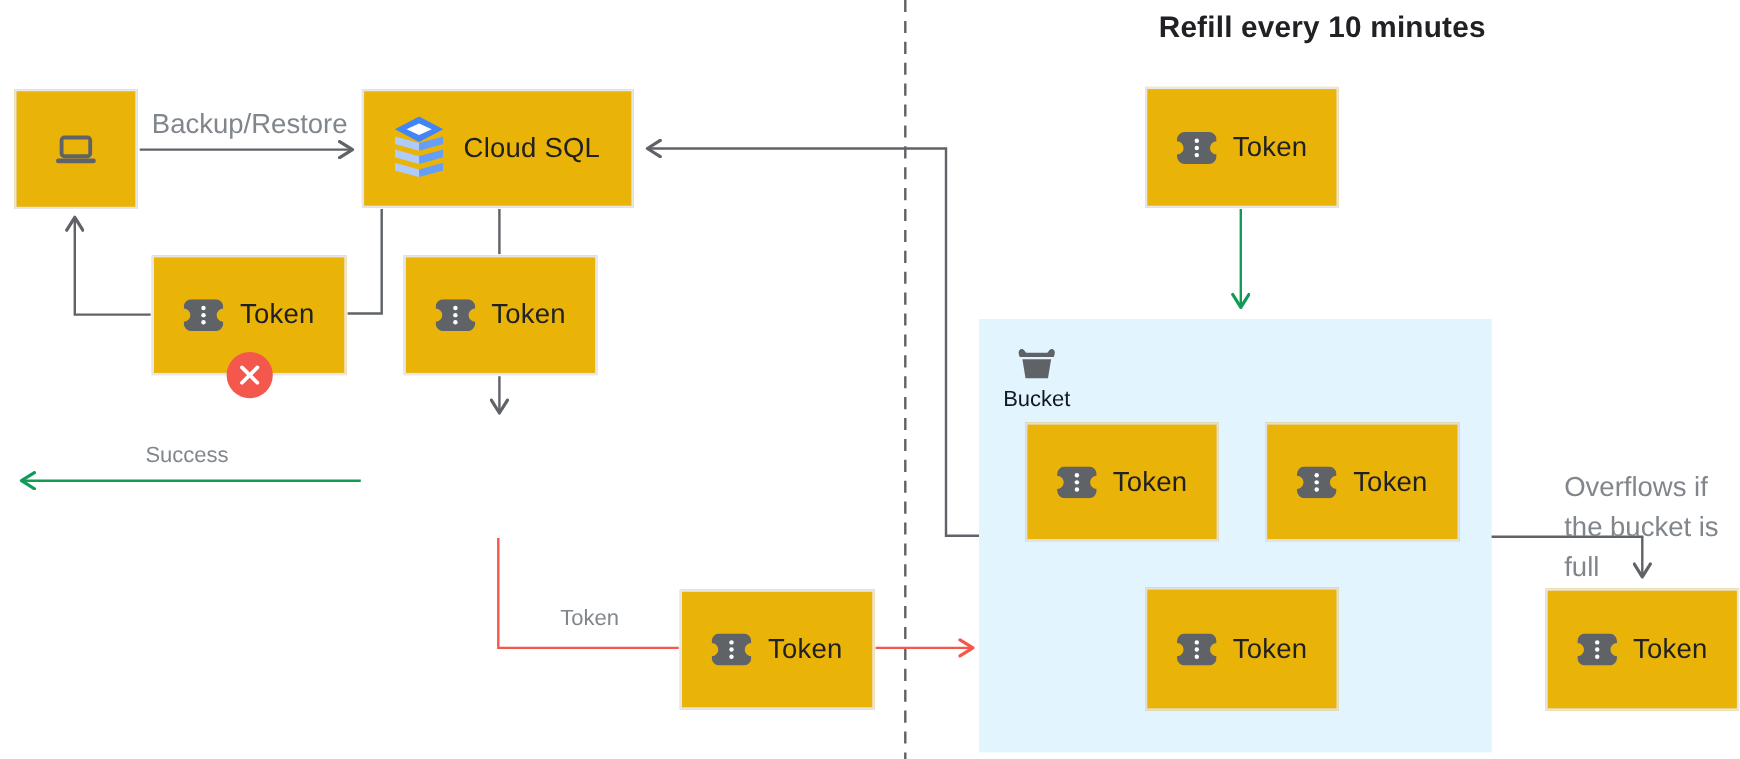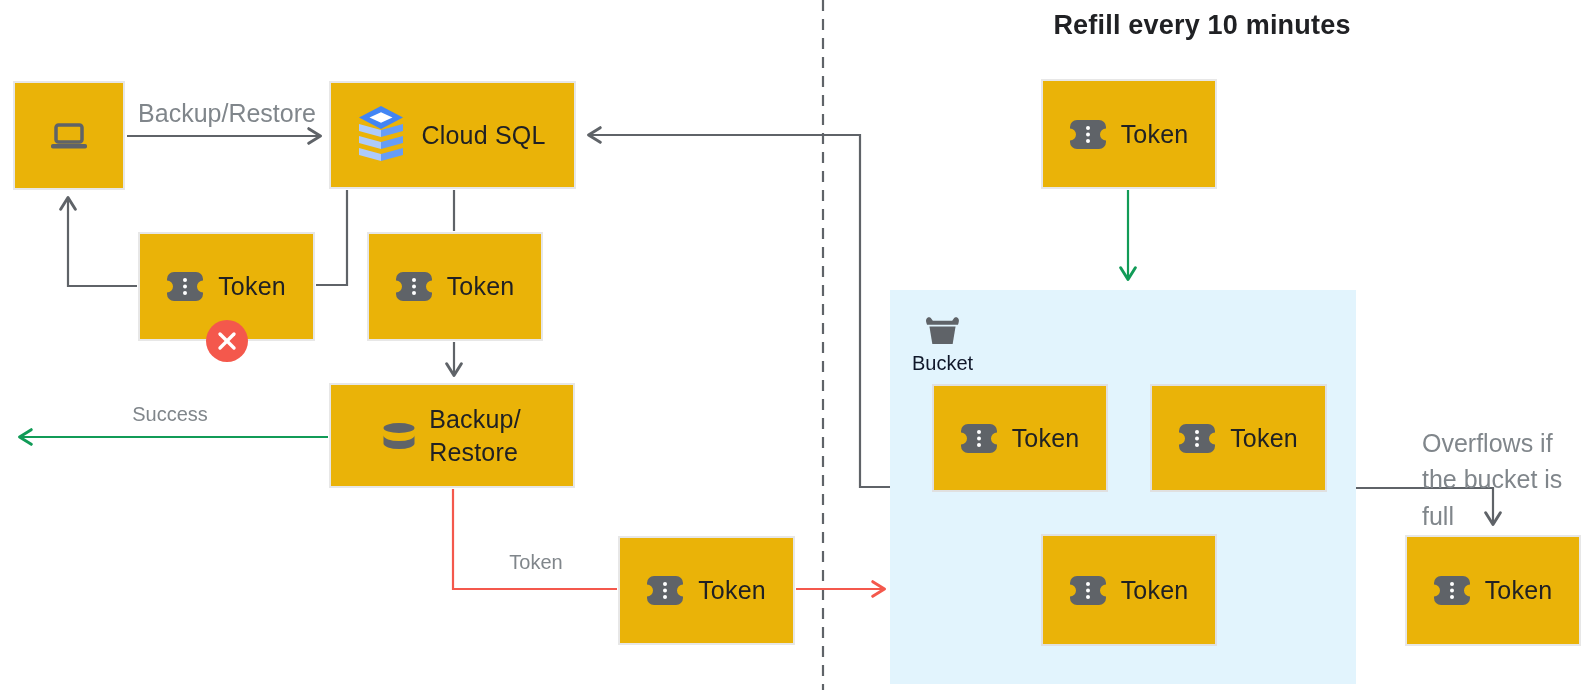--- a/index.html
+++ b/index.html
@@ -125,29 +125,20 @@
       <svg width="36" height="29" viewBox="0 0 36 29">
         <path d="M7,0 H29 A7,7 0 0 1 36,7 V8.5 A6,6 0 0 0 36,20.5 V22 A7,7 0 0 1 29,29 H7 A7,7 0 0 1 0,22 V20.5 A6,6 0 0 0 0,8.5 V7 A7,7 0 0 1 7,0 Z" fill="#5f6368"></path>
         <circle cx="18" cy="8" r="2" fill="#ffffff"></circle>
           <circle cx="18" cy="14.5" r="2" fill="#ffffff"></circle>
           <circle cx="18" cy="21" r="2" fill="#ffffff"></circle>
       </svg>
     </span>
     <span class="node-label">Token</span>
   </div>
 
-  <div class="node two-line" style="left:329px;top:383px;width:246px;height:105px;gap:14px;">
-    <span class="icon">
-      <svg width="32" height="26" viewBox="0 0 32 26">
-        <ellipse cx="16" cy="5" rx="15.5" ry="5" fill="#5f6368"></ellipse>
-        <path d="M0.5,12.5 v8 a15.5,5.5 0 0 0 31,0 v-8 a15.5,5.5 0 0 1 -31,0 z" fill="#5f6368"></path>
-      </svg>
-    </span>
-    <span class="node-label"><span>Backup/</span><br><span>Restore</span></span>
-  </div>
 
   <div class="node" style="left:618px;top:536px;width:177px;height:109px;">
     <span class="icon">
       <svg width="36" height="29" viewBox="0 0 36 29">
         <path d="M7,0 H29 A7,7 0 0 1 36,7 V8.5 A6,6 0 0 0 36,20.5 V22 A7,7 0 0 1 29,29 H7 A7,7 0 0 1 0,22 V20.5 A6,6 0 0 0 0,8.5 V7 A7,7 0 0 1 7,0 Z" fill="#5f6368"></path>
         <circle cx="18" cy="8" r="2" fill="#ffffff"></circle>
           <circle cx="18" cy="14.5" r="2" fill="#ffffff"></circle>
           <circle cx="18" cy="21" r="2" fill="#ffffff"></circle>
       </svg>
     </span>

